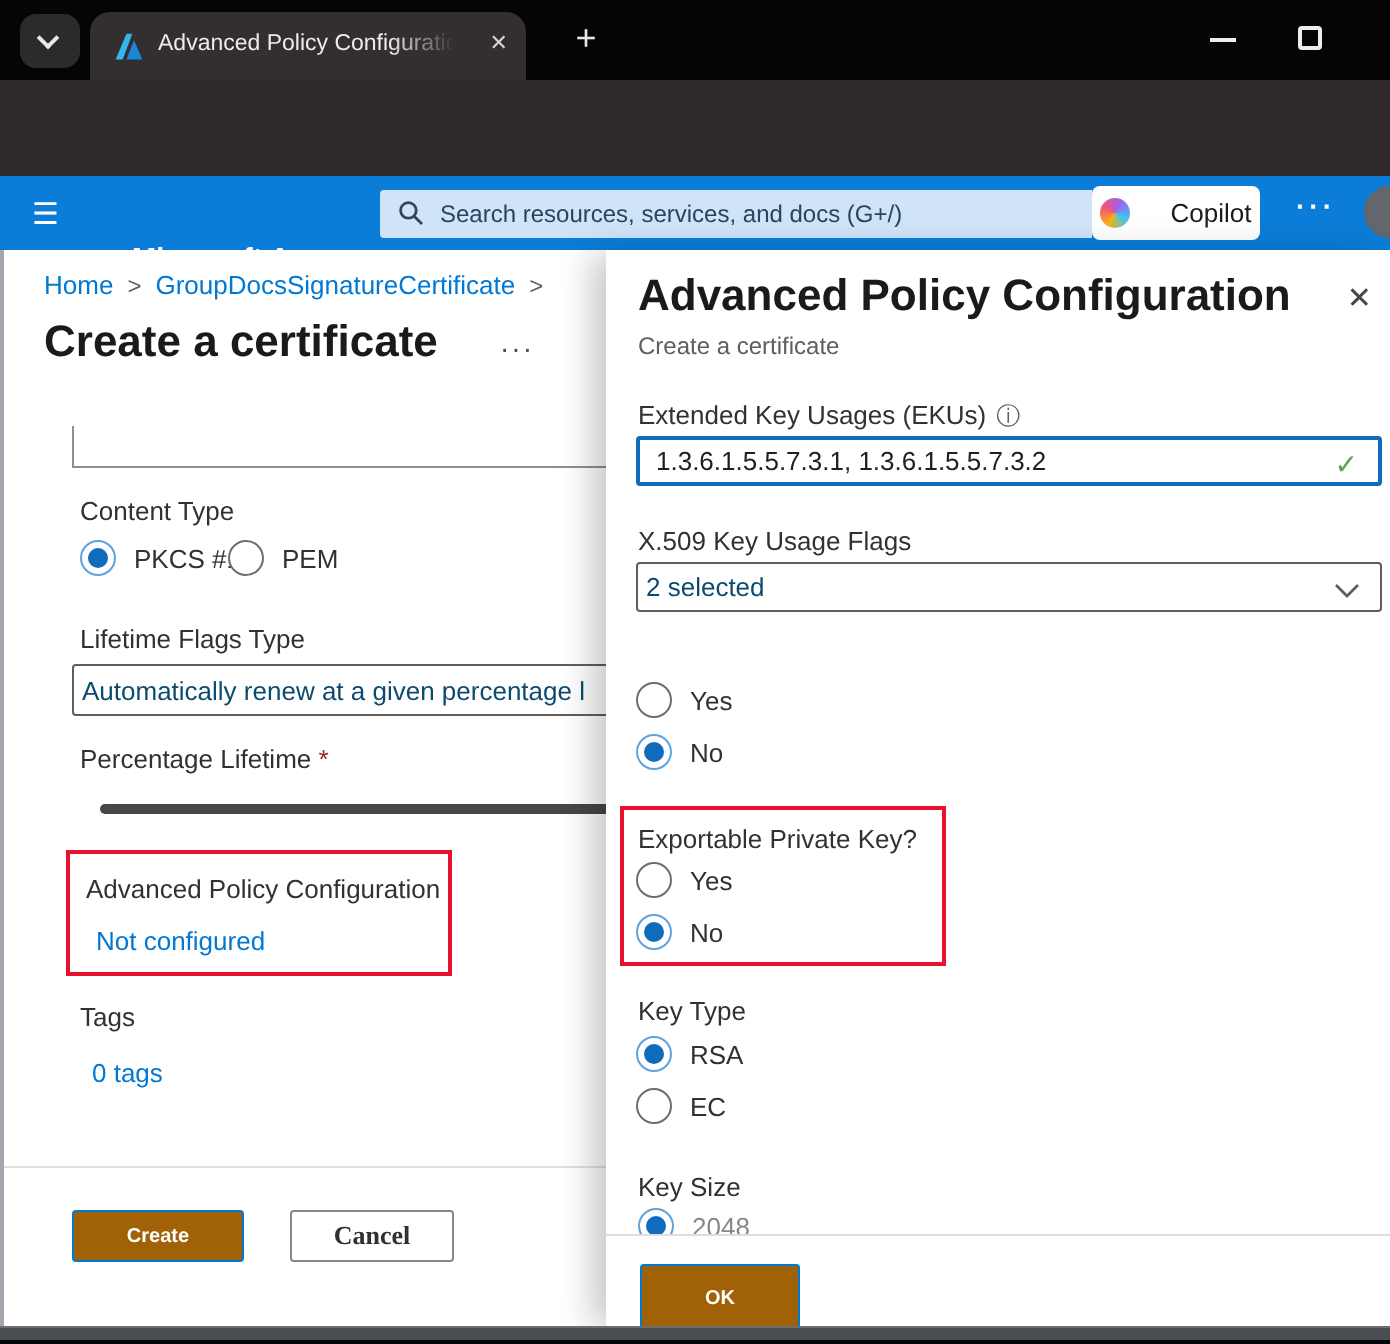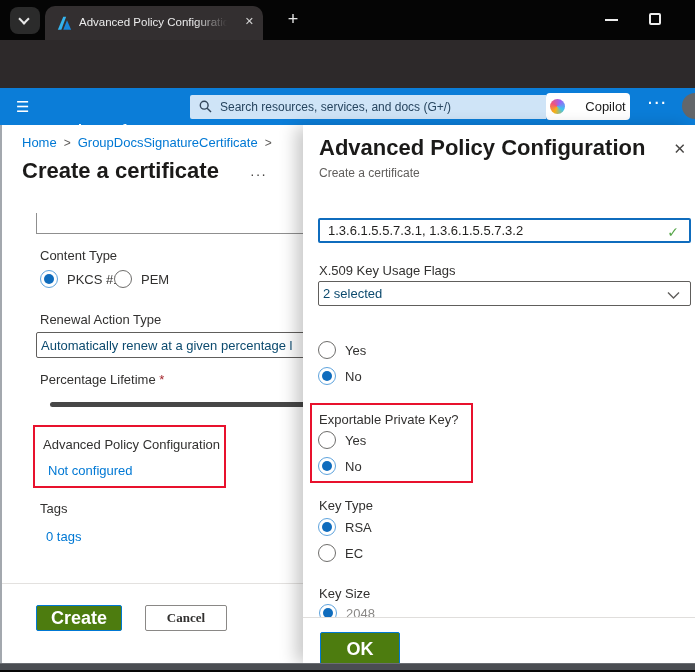--- a/index.html
+++ b/index.html
@@ -51,21 +51,21 @@
 
   
   .crumb { position:absolute; left:22px; top:135px; font-size:13px; white-space:nowrap; }
   .crumb a { color:#0078d4; text-decoration:none; }
   .crumb .sep { color:#605e5c; padding:0 7px; font-size:12px; }
   .page-title { position:absolute; left:22px; top:158px; font-size:22px; font-weight:bold; color:#1b1a19; }
   .title-dots { position:absolute; left:250px; top:166px; font-size:14px; color:#484644; letter-spacing:1px; }
   .partial-input { position:absolute; left:36px; top:213px; width:270px; height:21px; border-left:1px solid #8f8f8f; border-bottom:1px solid #8f8f8f; }
   .slider { position:absolute; left:50px; top:402px; width:256px; height:5px; border-radius:3px; background:#474747; }
   .divider { position:absolute; left:0; top:583px; width:303px; height:1px; background:#e3e1df; }
-  .btn-primary { position:absolute; background:#4d7c0f; color:#fff; font-size:18px; font-weight:bold; border:1px solid #0078d4; border-radius:2px; display:flex; align-items:center; justify-content:center; }
+  .btn-primary { position:absolute; background:#a16207; color:#fff; font-size:10px; font-weight:bold; border:1px solid #0078d4; border-radius:2px; display:flex; align-items:center; justify-content:center; }
   .btn-secondary { position:absolute; background:#fff; color:#323130; font-size:13px; font-weight:bold; border:1px solid #8a8886; border-radius:2px; display:flex; align-items:center; justify-content:center;font-family:Liberation Serif, serif; }
 
   
   .panel { position:absolute; left:303px; top:125px; width:392px; height:540px; background:#fff; box-shadow:-9px 0 16px -2px rgba(0,0,0,.22); z-index:5; }
   .panel-title { position:absolute; left:16px; top:10px; font-size:22px; font-weight:bold; color:#1b1a19; white-space:nowrap; }
   .panel-close { position:absolute; right:9px; top:15px; font-size:15px; color:#484644; cursor:pointer; }
   .panel-sub { position:absolute; left:16px; top:41px; font-size:12px; color:#605e5c; }
   .plbl { position:absolute; font-size:13px; color:#323130; white-space:nowrap; }
   .info-i { color:#605e5c; font-size:12px; margin-left:5px; }
   .eku-input { position:absolute; left:15px; top:93px; width:373px; height:25px; border:2px solid #0f6cbd; border-radius:2px; background:#fff; display:flex; align-items:center; padding:0 8px; font-size:13px; color:#201f1e; }
@@ -157,21 +157,21 @@
   <span class="lbl" style="left:40px;top:248px">Content Type</span>
   <div class="radio-row" style="left:40px;top:270px">
     <span class="radio sel"></span>
     <span>PKCS #12</span>
   </div>
   <div class="radio-row" style="left:114px;top:270px">
     <span class="radio"></span>
     <span>PEM</span>
   </div>
 
-  <span class="lbl" style="left:40px;top:312px">Renewal Action Type</span>
+  <span class="lbl" style="left:40px;top:312px">Lifetime Flags Type</span>
   <div class="selectbox" style="left:36px;top:332px;width:270px;height:26px">
     <span>Automatically renew at a given percentage l</span>
   </div>
 
   <span class="lbl" style="left:40px;top:372px">
     <span>Percentage Lifetime</span> <span style="color:#a4262c">*</span>
   </span>
   <div class="slider"></div>
 
   <div class="redbox" style="left:33px;top:425px;width:193px;height:63px"></div>
@@ -183,20 +183,23 @@
 
   <div class="divider"></div>
   <button class="btn-primary" style="left:36px;top:605px;width:86px;height:26px">Create</button>
   <button class="btn-secondary" style="left:145px;top:605px;width:82px;height:26px">Cancel</button>
 
   <div class="panel">
     <div class="panel-title">Advanced Policy Configuration</div>
     <span class="panel-close">✕</span>
     <div class="panel-sub">Create a certificate</div>
 
+    <span class="plbl" style="left:16px;top:75px">
+      <span>Extended Key Usages (EKUs)</span><span class="info-i">ⓘ</span>
+    </span>
     <div class="eku-input">
       <span>1.3.6.1.5.5.7.3.1, 1.3.6.1.5.5.7.3.2</span>
       <span class="eku-check">✓</span>
     </div>
 
     <span class="plbl" style="left:16px;top:138px">X.509 Key Usage Flags</span>
     <div class="selectbox" style="left:15px;top:156px;width:373px;height:25px">
       <span>2 selected</span>
       <svg width="13" height="9" viewBox="0 0 13 9" style="position:absolute;right:10px;top:9px">
         <path d="M1 1.5 L6.5 7 L12 1.5" fill="none" stroke="#605e5c" stroke-width="1.4"></path>

